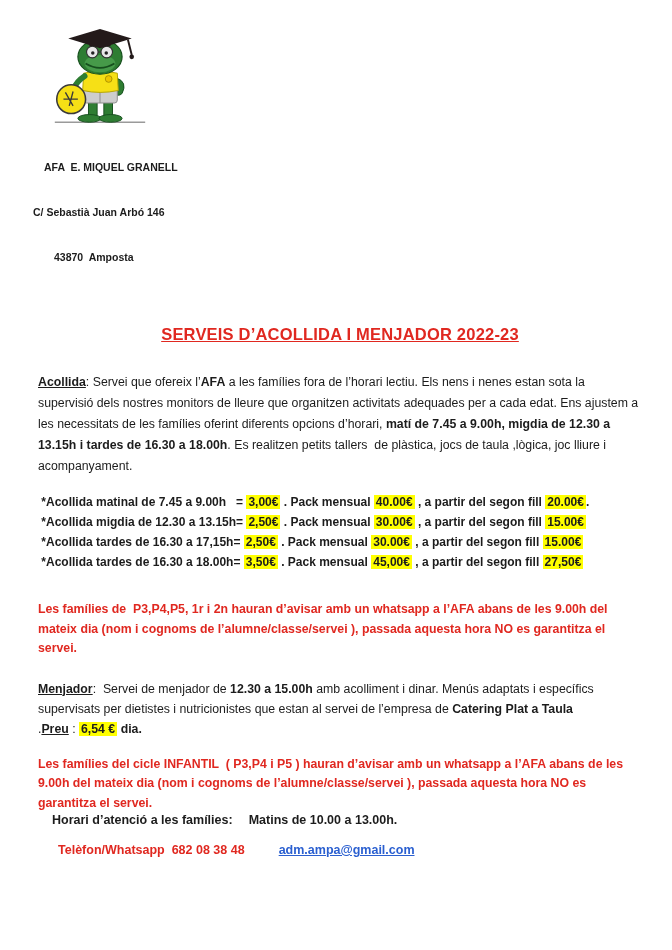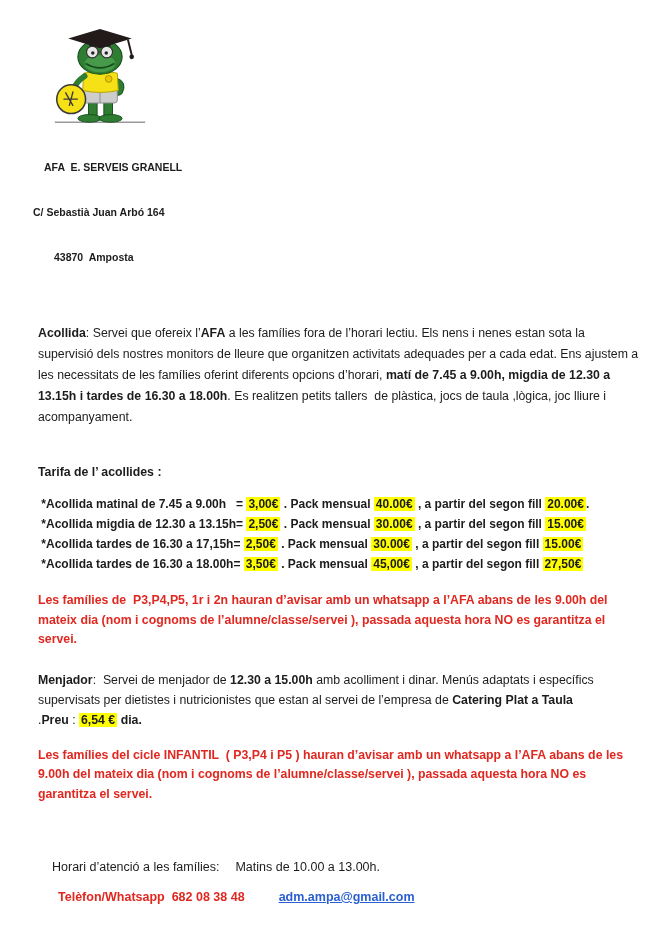--- a/index.html
+++ b/index.html
@@ -28,32 +28,32 @@
   
   .title{
     margin:30px 0 0 0;text-align:center;
     color:var(--red);font-size:16.5px;font-weight:bold;
     text-decoration:underline;letter-spacing:.2px;
   }
   
   .para{white-space:pre-wrap;font-size:12.3px;line-height:21px;margin:0;}
   .acollida-p{margin-top:28px;}
   .b{font-weight:bold;}
-  .u{text-align:right;}
+  .u{text-decoration:underline;text-align:right;}
   .hl{background:var(--highlight);font-weight:bold;padding:0 2px;}
   .red-p{color:var(--red);font-weight:bold;line-height:19.5px;}
   
   .tarifa-head{margin-top:37px;font-size:12.3px;font-weight:bold;}
   .tarifa-rows{margin-top:15px;}
   .trow{white-space:pre;font-weight:bold;font-size:12px;line-height:20px;}
-  .avis1{margin-top:17px;}
+  .avis1{margin-top:28px;}
   .menjador-p{margin-top:20px;line-height:20px;}
   .avis2{margin-top:16px;line-height:19.5px;}
   
-  .atencio{margin-top:56px;padding-left:14px;font-weight:normal;font-size:12.5px;white-space:pre;}
+  .atencio{padding-left:14px;font-weight:bold;font-size:12.5px;white-space:pre;}
   .atencio .val{margin-left:16px;}
   .contact{margin-top:16px;padding-left:20px;font-size:12.5px;white-space:pre;}
   .phone{color:var(--red);font-weight:bold;}
   .email{color:var(--link_blue);font-weight:bold;text-decoration:underline;margin-left:34px;cursor:pointer;}
 </style>
 </head>
 <body>
 
 <div class="page">
 
@@ -92,29 +92,29 @@
 
       <path d="M40 37 Q55 46 70 37" stroke="#164f1d" stroke-width="1.8" fill="none"></path>
 
       <rect x="44" y="10" width="22" height="9" fill="#231a1a"></rect>
       <polygon points="55,1 88,11 55,21 22,11" fill="#231a1a"></polygon>
       <line x1="84" y1="12" x2="88" y2="28" stroke="#231a1a" stroke-width="2"></line>
       <circle cx="88" cy="30" r="2.4" fill="#231a1a"></circle>
     </svg>
   </div>
   <div class="org-block">
-    <div class="org-name">AFA  E. SERVEIS GRANELL</div>
-    <div class="org-addr">C/ Sebastià Juan Arbó 164</div>
+    <div class="org-name">AFA  E. MIQUEL GRANELL</div>
+    <div class="org-addr">C/ Sebastià Juan Arbó 146</div>
     <div class="org-city">43870  Amposta</div>
   </div>
 
+  <h1 class="title">SERVEIS D’ACOLLIDA I MENJADOR 2022-23</h1>
 
   <p class="para acollida-p"><span class="b u">Acollida</span><span>: Servei que ofereix l’</span><span class="b">AFA</span><span> a les famílies fora de l’horari lectiu. Els nens i nenes estan sota la supervisió dels nostres monitors de lleure que organitzen activitats adequades per a cada edat. Ens ajustem a les necessitats de les famílies oferint diferents opcions d’horari, </span><span class="b">matí de 7.45 a 9.00h, migdia de 12.30 a 13.15h i tardes de 16.30 a 18.00h</span><span>. Es realitzen petits tallers  de plàstica, jocs de taula ,lògica, joc lliure i acompanyament.</span></p>
 
-  <div class="tarifa-head"><span class="u">Tarifa de l’ acollides </span><span>:</span></div>
 
   <div class="tarifa-rows">
     <div class="trow"><span> *Acollida matinal de 7.45 a 9.00h   = </span><span class="hl">3,00€</span><span> . Pack mensual </span><span class="hl">40.00€</span><span> , a partir del segon fill </span><span class="hl">20.00€</span><span>.</span></div>
     <div class="trow"><span> *Acollida migdia de 12.30 a 13.15h= </span><span class="hl">2,50€</span><span> . Pack mensual </span><span class="hl">30.00€</span><span> , a partir del segon fill </span><span class="hl">15.00€</span><span></span></div>
     <div class="trow"><span> *Acollida tardes de 16.30 a 17,15h= </span><span class="hl">2,50€</span><span> . Pack mensual </span><span class="hl">30.00€</span><span> , a partir del segon fill </span><span class="hl">15.00€</span><span></span></div>
     <div class="trow"><span> *Acollida tardes de 16.30 a 18.00h= </span><span class="hl">3,50€</span><span> . Pack mensual </span><span class="hl">45,00€</span><span> , a partir del segon fill </span><span class="hl">27,50€</span><span></span></div>
   </div>
 
   <p class="para red-p avis1">Les famílies de  P3,P4,P5, 1r i 2n hauran d’avisar amb un whatsapp a l’AFA abans de les 9.00h del mateix dia (nom i cognoms de l’alumne/classe/servei ), passada aquesta hora NO es garantitza el servei.</p>
 

